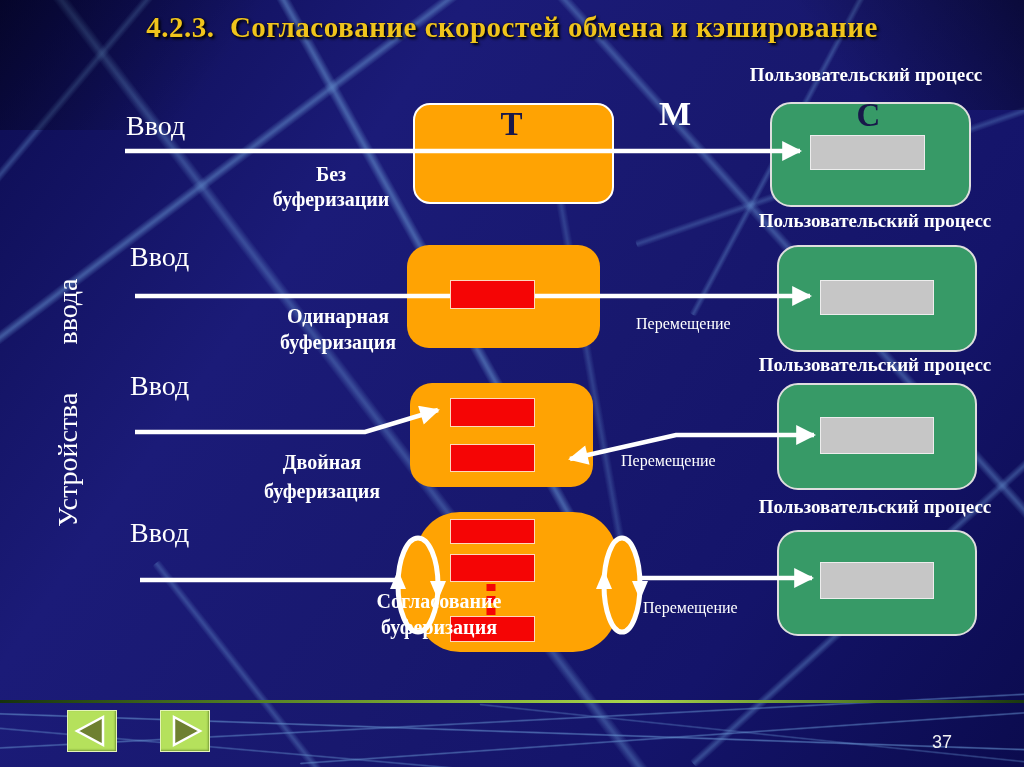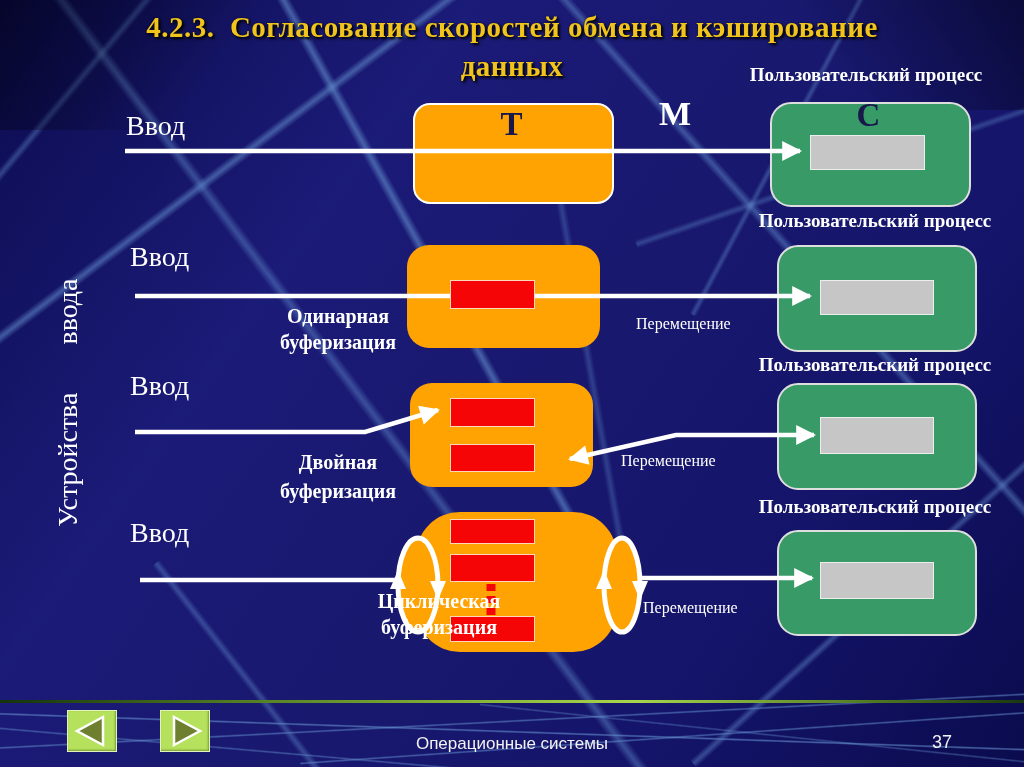--- a/index.html
+++ b/index.html
@@ -63,21 +63,21 @@
   
   .vvod{position:absolute;color:#fff;font-size:28px;z-index:3;}
   .v1{left:126px;top:110px;} .v2{left:130px;top:241px;} .v3{left:130px;top:370px;} .v4{left:130px;top:517px;}
   .boxletter{position:absolute;text-align:center;font-weight:bold;font-size:33px;color:#18184a;z-index:3;}
   .lt{left:413px;width:197px;top:106px;}
   .lc{left:770px;width:197px;top:97px;}
   .lm{position:absolute;left:648px;top:95px;width:54px;text-align:center;font-weight:bold;font-size:34px;color:#fff;z-index:3;}
   .method{position:absolute;text-align:center;color:#fff;font-weight:bold;font-size:20px;z-index:3;}
   .m1{left:231px;width:200px;top:162px;line-height:25px;}
   .m2{left:238px;width:200px;top:303px;line-height:26px;}
-  .m3{left:238px;width:200px;top:448px;line-height:29px;}
+  .m3{left:222px;width:200px;top:448px;line-height:29px;}
   .m4{left:339px;width:200px;top:588px;line-height:26px;}
   .plabel{position:absolute;width:300px;text-align:center;color:#fff;font-weight:bold;font-size:19px;z-index:3;}
   .p1{left:716px;top:64px;} .p2{left:725px;top:210px;} .p3{left:725px;top:354px;} .p4{left:725px;top:496px;}
   .mlabel{position:absolute;color:#fff;font-size:16px;z-index:3;}
   .mv2{left:636px;top:315px;} .mv3{left:621px;top:452px;} .mv4{left:643px;top:599px;}
   
   .arrows{position:absolute;inset:0;z-index:2;pointer-events:none;}
   
   .sep{position:absolute;left:0;top:700px;width:1024px;height:3px;z-index:3;
        background:linear-gradient(90deg,#16320e,#4e7a22 22%,#8ab83a 48%,#a8d44e 62%,#547e26 84%,#1a3810);}
@@ -108,21 +108,20 @@
     <div class="streak t1"></div>
     <div class="streak t2"></div>
     <div class="streak t3"></div>
     <div class="streak t4"></div>
     <div class="streak t5"></div>
     <div class="wedge-l"></div>
     <div class="wedge-r"></div>
   </div>
 
   <div class="title title1">4.2.3.&nbsp; Согласование скоростей обмена и кэширование</div>
-  <div class="title title2">данных</div>
 
   <div class="side-label"><span>Устройства</span><span class="w2">ввода</span></div>
 
   <div class="obox obox1"></div>
   <div class="obox obox2"></div>
   <div class="obox obox3"></div>
   <div class="obox obox4"></div>
   <div class="gbox gbox1"></div>
   <div class="gbox gbox2"></div>
   <div class="gbox gbox3"></div>
@@ -147,20 +146,21 @@
     <polygon points="604,570 596,589 612,589" fill="#fff"></polygon>
     <polygon points="640,600 632,581 648,581" fill="#fff"></polygon>
     <line x1="491" y1="584" x2="491" y2="616" stroke="#f50505" stroke-width="9" stroke-dasharray="7 5"></line>
   </svg>
 
   <div class="vvod v1">Ввод</div>
   <div class="boxletter lt">Т</div>
   <div class="lm">М</div>
   <div class="boxletter lc">С</div>
   <div class="grect grect1"></div>
+  <div class="method m1"><span>Без</span><br><span>буферизации</span></div>
   <div class="plabel p1">Пользовательский процесс</div>
 
   <div class="vvod v2">Ввод</div>
   <div class="rrect rr2"></div>
   <div class="grect grect2"></div>
   <div class="method m2"><span>Одинарная</span><br><span>буферизация</span></div>
   <div class="plabel p2">Пользовательский процесс</div>
   <div class="mlabel mv2">Перемещение</div>
 
   <div class="vvod v3">Ввод</div>
@@ -169,31 +169,30 @@
   <div class="grect grect3"></div>
   <div class="method m3"><span>Двойная</span><br><span>буферизация</span></div>
   <div class="plabel p3">Пользовательский процесс</div>
   <div class="mlabel mv3">Перемещение</div>
 
   <div class="vvod v4">Ввод</div>
   <div class="rrect rr4a"></div>
   <div class="rrect rr4b"></div>
   <div class="rrect rr4c"></div>
   <div class="grect grect4"></div>
-  <div class="method m4"><span>Циклическая</span><br><span>буферизация</span></div>
+  <div class="method m4"><span>Согласование</span><br><span>буферизация</span></div>
   <div class="plabel p4">Пользовательский процесс</div>
   <div class="mlabel mv4">Перемещение</div>
 
   <div class="sep"></div>
   <button class="navbtn nav-back">
     <svg width="48" height="40" viewBox="0 0 48 40">
       <polygon points="35,6 35,34 9,20" fill="#6e8030" stroke="#fff" stroke-width="2.5"></polygon>
     </svg>
   </button>
   <button class="navbtn nav-fwd">
     <svg width="48" height="40" viewBox="0 0 48 40">
       <polygon points="13,6 13,34 39,20" fill="#6e8030" stroke="#fff" stroke-width="2.5"></polygon>
     </svg>
   </button>
-  <div class="footer-text">Операционные системы</div>
   <div class="pagenum">37</div>
 
 </div>
 
 </body></html>

